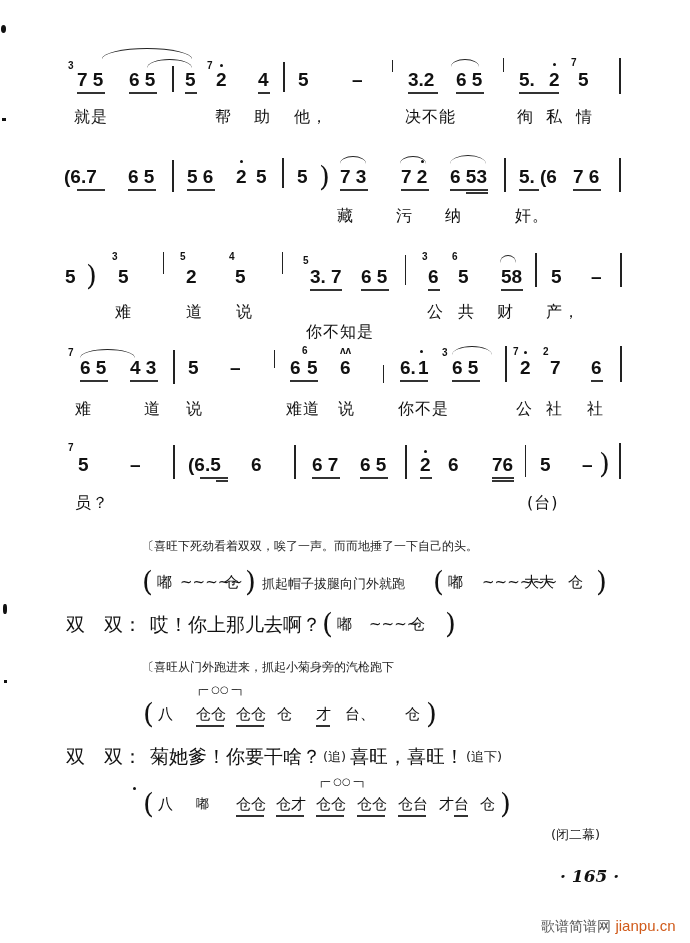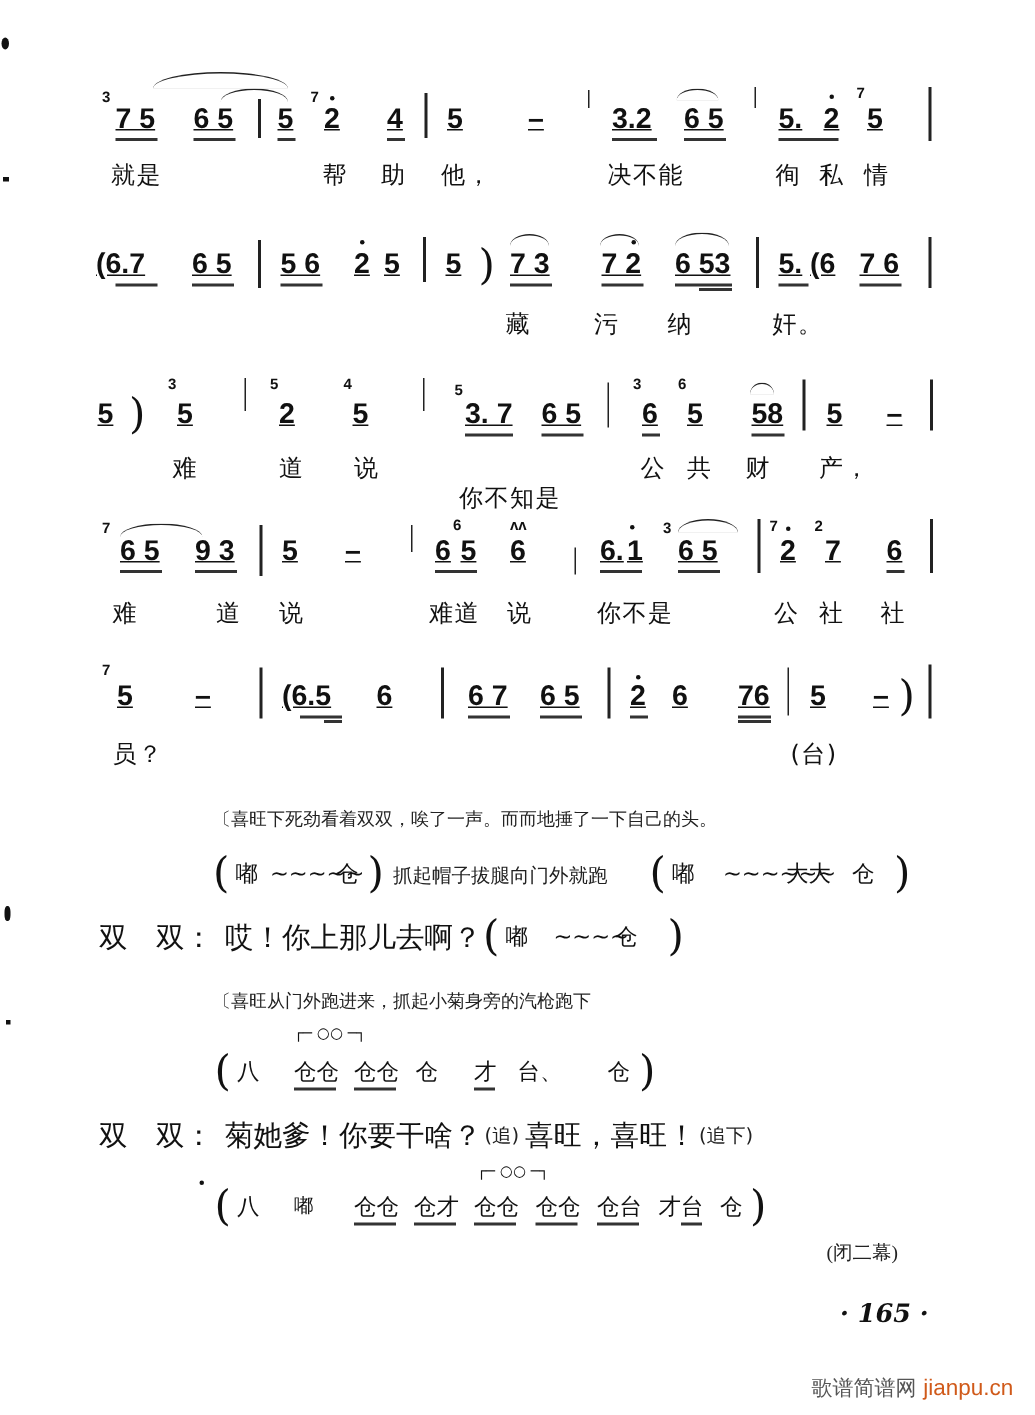--- a/index.html
+++ b/index.html
@@ -1,18 +1,18 @@
 <!DOCTYPE html>
 <html><head>
 <meta charset="utf-8">
 <style>
   html, body { margin:0; padding:0; background:#ffffff; }
   body { width:690px; height:943px; position:relative; overflow:hidden; color:#111; font-family:"DejaVu Sans", sans-serif; }
   .abs { position:absolute; white-space:nowrap; }
-  .num { font-family:"Liberation Sans", sans-serif; font-weight:bold; font-size:19px; line-height:20px;text-decoration:underline; }
+  .num { font-family:"Liberation Sans", sans-serif; font-weight:bold; font-size:19px; line-height:20px; }
   .lyr { font-family:"DejaVu Sans", sans-serif; font-size:16px; letter-spacing:1px; }
   .bar { position:absolute; width:2px; background:#222; }
   .ul { position:absolute; height:1.5px; background:#333; }
   .grace { font-family:"Liberation Sans", sans-serif; font-weight:bold; font-size:10px; line-height:10px; }
   .slur { position:absolute; border-top:1.5px solid #222; border-radius:50% 50% 0 0 / 100% 100% 0 0; }
   .paren { font-family:"DejaVu Serif", serif; font-size:28px; line-height:28px; }
   .stage { font-family:"DejaVu Sans", sans-serif; font-size:12px; color:#222; }
   .speech { font-family:"DejaVu Sans", sans-serif; font-size:19px; }
   .gong { font-family:"DejaVu Sans", sans-serif; font-size:15px; }
   .dot { position:absolute; width:3px; height:3px; border-radius:50%; background:#111; }
@@ -148,21 +148,21 @@
   <span class="abs lyr" style="left:458px;top:302px;">共</span>
   <span class="abs lyr" style="left:497px;top:302px;">财</span>
   <span class="abs lyr" style="left:546px;top:302px;">产，</span>
 </div>
 
 <div>
   <div class="slur" style="left:80px;top:349px;width:55px;height:8px;"></div>
   <span class="abs grace" style="left:68px;top:348px;">7</span>
   <span class="abs num" style="left:80px;top:358px;">6 5</span>
   <div class="ul" style="left:80px;top:380px;width:28px;"></div>
-  <span class="abs num" style="left:130px;top:358px;">9 3</span>
+  <span class="abs num" style="left:130px;top:358px;">4 3</span>
   <div class="ul" style="left:130px;top:380px;width:28px;"></div>
   <div class="bar" style="left:173px;top:350px;height:34px;"></div>
   <span class="abs num" style="left:188px;top:358px;">5</span>
   <span class="abs num" style="left:230px;top:358px;">–</span>
   <div class="bar" style="left:274px;top:350px;height:18px;width:1px;"></div>
   <span class="abs num" style="left:290px;top:358px;">6</span>
   <span class="abs grace" style="left:302px;top:346px;">6</span>
   <span class="abs num" style="left:307px;top:358px;">5</span>
   <div class="ul" style="left:290px;top:380px;width:28px;"></div>
   <span class="abs grace" style="left:340px;top:346px;">ᴧᴧ</span>
@@ -296,21 +296,21 @@
     <span class="abs gong" style="left:357px;top:795px;">仓仓</span>
     <div class="ul" style="left:357px;top:815px;width:28px;"></div>
     <span class="abs gong" style="left:398px;top:795px;">仓台</span>
     <div class="ul" style="left:398px;top:815px;width:28px;"></div>
     <span class="abs gong" style="left:439px;top:795px;">才台</span>
     <div class="ul" style="left:454px;top:815px;width:14px;"></div>
     <span class="abs gong" style="left:480px;top:795px;">仓</span>
     <span class="abs paren" style="left:500px;top:790px;">)</span>
   </div>
 
-  <span class="abs stage" style="left:551px;top:826px;font-size:13px;font-family:Liberation Serif, serif;">(闭二幕)</span>
+  <span class="abs stage" style="left:551px;top:826px;font-size:13px;">(闭二幕)</span>
 </div>
 
 <span class="abs pageno" style="left:560px;top:866px;">· 165 ·</span>
 
 <div class="abs wm" style="left:541px;top:917px;">
   <span>歌谱简谱网</span>
   <span class="en">jianpu.cn</span>
 </div>
 
 </body></html>

